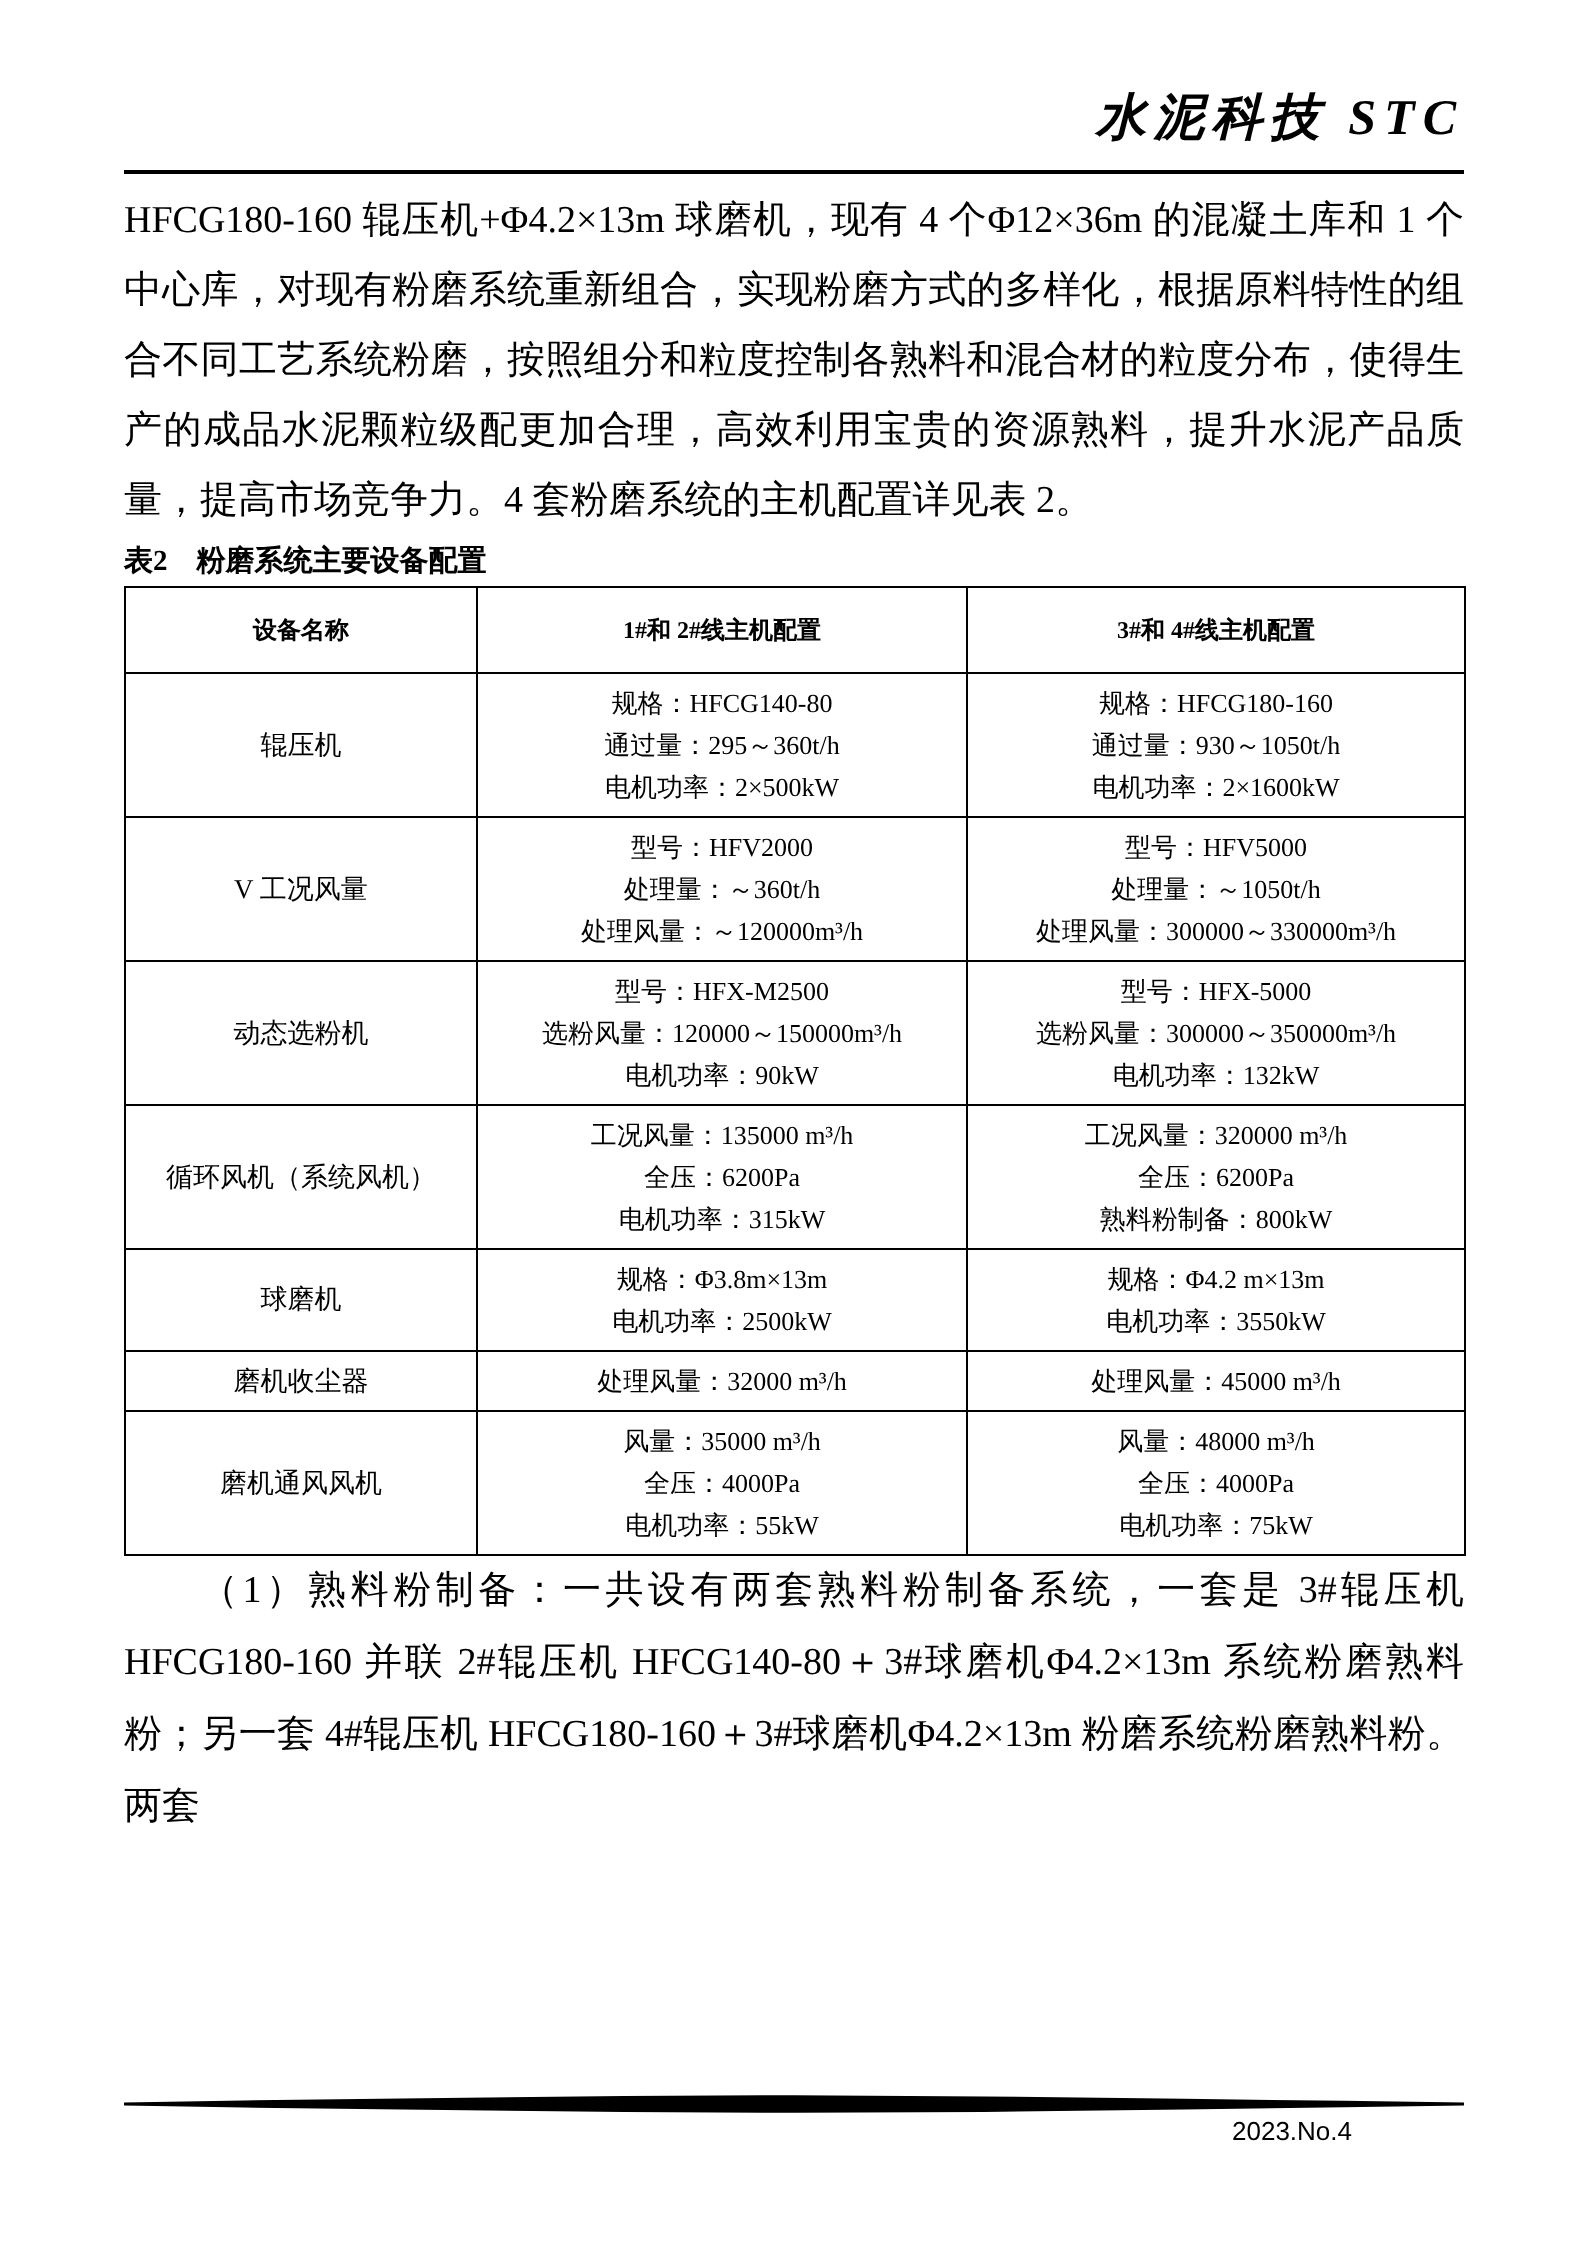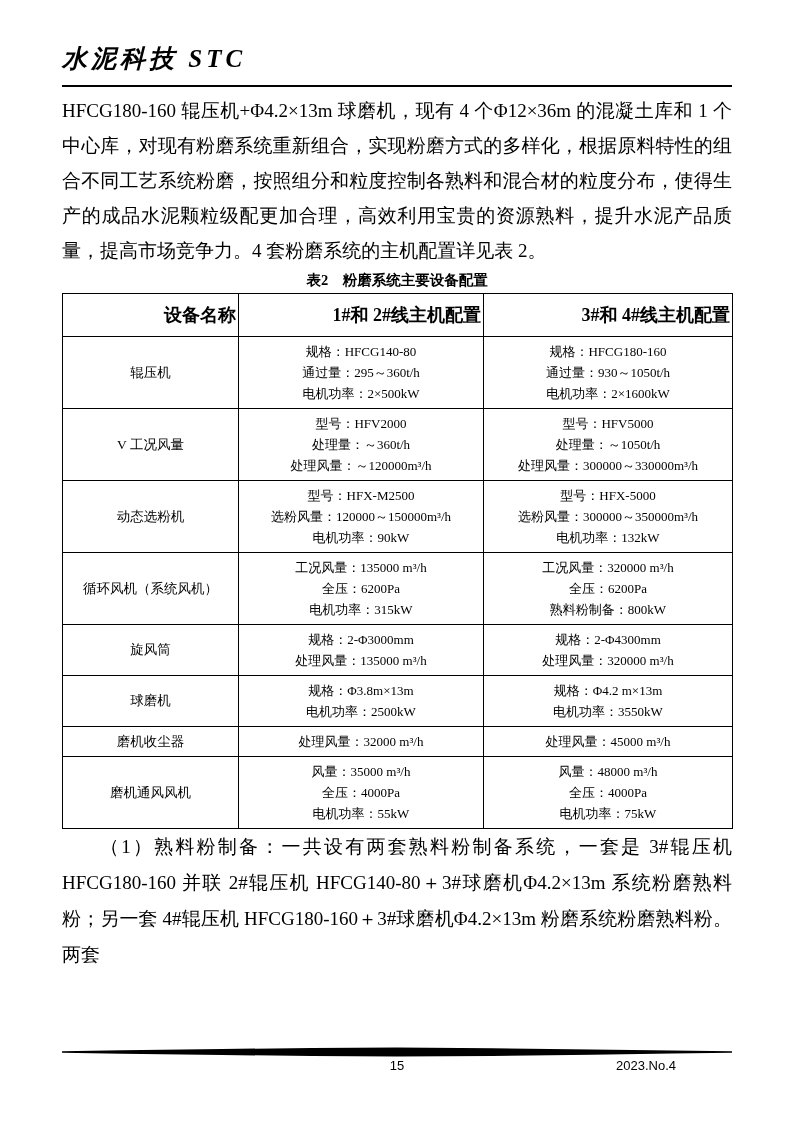--- a/index.html
+++ b/index.html
@@ -15,64 +15,63 @@
     overflow: hidden;
   }
   .content {
     position: absolute;
     left: 62px;
     top: 0;
     width: 670px;
   }
   .journal-title {
     margin-top: 42px;
-    text-align: left;
+    text-align: right;
     font-size: 25px;
     font-weight: bold;
     font-style: italic;
     letter-spacing: 4px;
     font-family: "Liberation Serif", "DejaVu Serif", serif;
   }
   .header-rule {
     margin-top: 10px;
     border-bottom: 2px solid #000;
     height: 0;
   }
   .intro-para {
     margin-top: 6px;
     font-size: 19px;
     line-height: 35px;
     text-align: justify;
     text-justify: inter-ideograph;
   }
   .table-title {
     margin-top: 3px;
-    text-align: center;
+    text-align: left;
     font-size: 14.5px;
     font-weight: bold;
   }
   table.equipment-table {
     margin-top: 3px;
     width: 670px;
     border-collapse: collapse;
     table-layout: fixed;
   }
   .equipment-table th,
   .equipment-table td {
     border: 1.6px solid #000;
     font-size: 13px;
     text-align: center;
     vertical-align: middle;
     padding: 4px 2px;
   }
   .equipment-table th {
-    font-size: 18px;
+    font-size: 12px;
     font-weight: bold;
     height: 43px;
-    text-align: right;
   }
   .equipment-table col.c1 { width: 176px; }
   .equipment-table col.c2 { width: 245px; }
   .equipment-table col.c3 { width: 249px; }
   .equipment-table .eq-name { font-size: 13.5px; }
   .equipment-table .spec-line { line-height: 21px; white-space: nowrap; }
   .section-heading {
     margin-top: 15px;
     font-size: 18px;
     font-weight: bold;
@@ -192,31 +191,20 @@
               <div class="spec-line">全压：6200Pa</div>
               <div class="spec-line">电机功率：315kW</div>
             </td>
             <td>
               <div class="spec-line">工况风量：320000 m³/h</div>
               <div class="spec-line">全压：6200Pa</div>
               <div class="spec-line">熟料粉制备：800kW</div>
             </td>
           </tr>
           <tr>
-            <td class="eq-name">旋风筒</td>
-            <td>
-              <div class="spec-line">规格：2-Φ3000mm</div>
-              <div class="spec-line">处理风量：135000 m³/h</div>
-            </td>
-            <td>
-              <div class="spec-line">规格：2-Φ4300mm</div>
-              <div class="spec-line">处理风量：320000 m³/h</div>
-            </td>
-          </tr>
-          <tr>
             <td class="eq-name">球磨机</td>
             <td>
               <div class="spec-line">规格：Φ3.8m×13m</div>
               <div class="spec-line">电机功率：2500kW</div>
             </td>
             <td>
               <div class="spec-line">规格：Φ4.2 m×13m</div>
               <div class="spec-line">电机功率：3550kW</div>
             </td>
           </tr>
@@ -248,17 +236,16 @@
 
 
     <p class="detail-para">（1）熟料粉制备：一共设有两套熟料粉制备系统，一套是 3#辊压机 HFCG180-160 并联 2#辊压机 HFCG140-80＋3#球磨机Φ4.2×13m 系统粉磨熟料粉；另一套 4#辊压机 HFCG180-160＋3#球磨机Φ4.2×13m 粉磨系统粉磨熟料粉。两套</p>
   </div>
 
   <div class="footer">
     <svg class="footer-bar" viewBox="0 0 670 12" preserveAspectRatio="none">
       <polygon fill="#000" points="0,5.2 60,4.2 160,3.0 250,2.0 335,1.6 430,2.2 530,3.4 610,4.4 670,5.2 670,6.8 610,7.6 530,8.8 430,10.0 335,10.4 250,10.0 160,9.0 60,7.8 0,6.8"></polygon>
     </svg>
     <div class="footer-row">
-      <span class="page-number">15</span>
       <span class="issue-label">2023.No.4</span>
     </div>
   </div>
 </div>
 
 </body></html>

